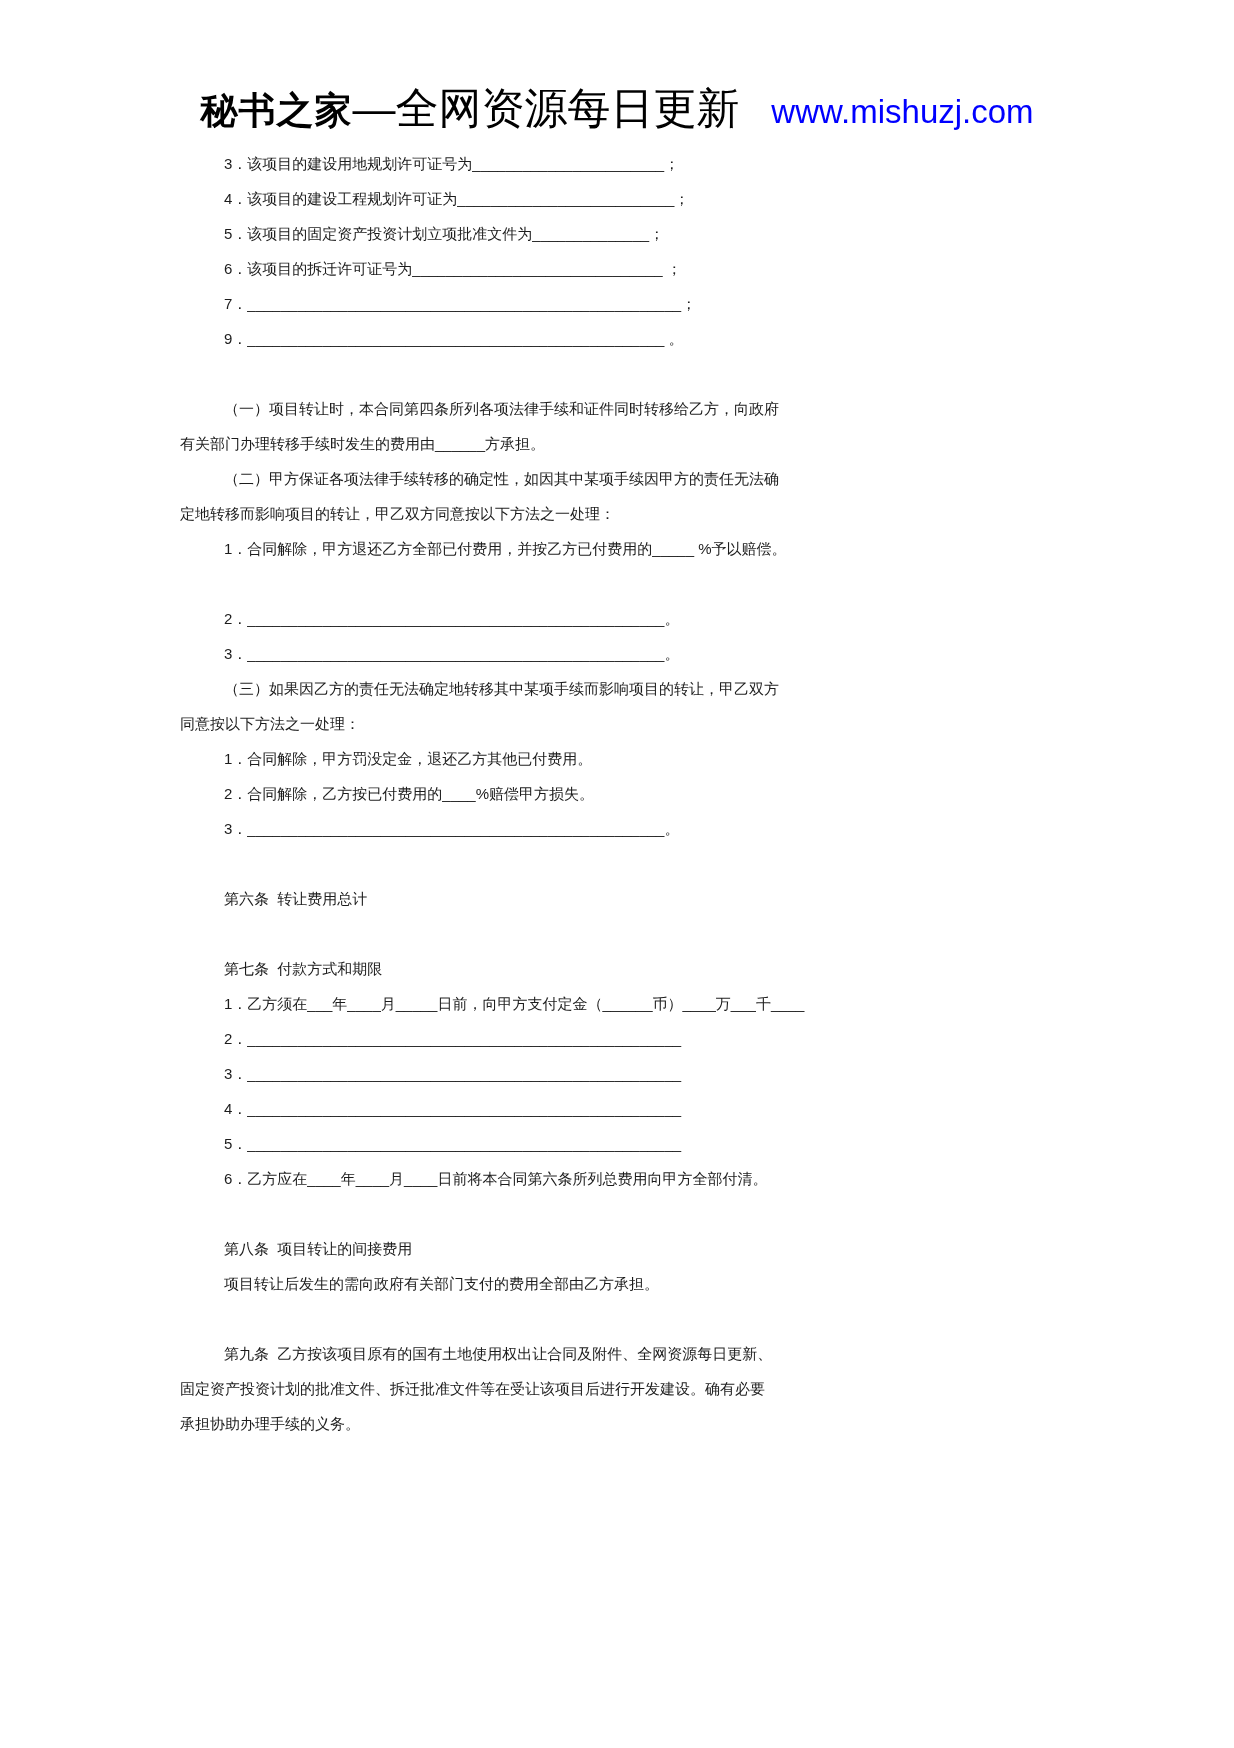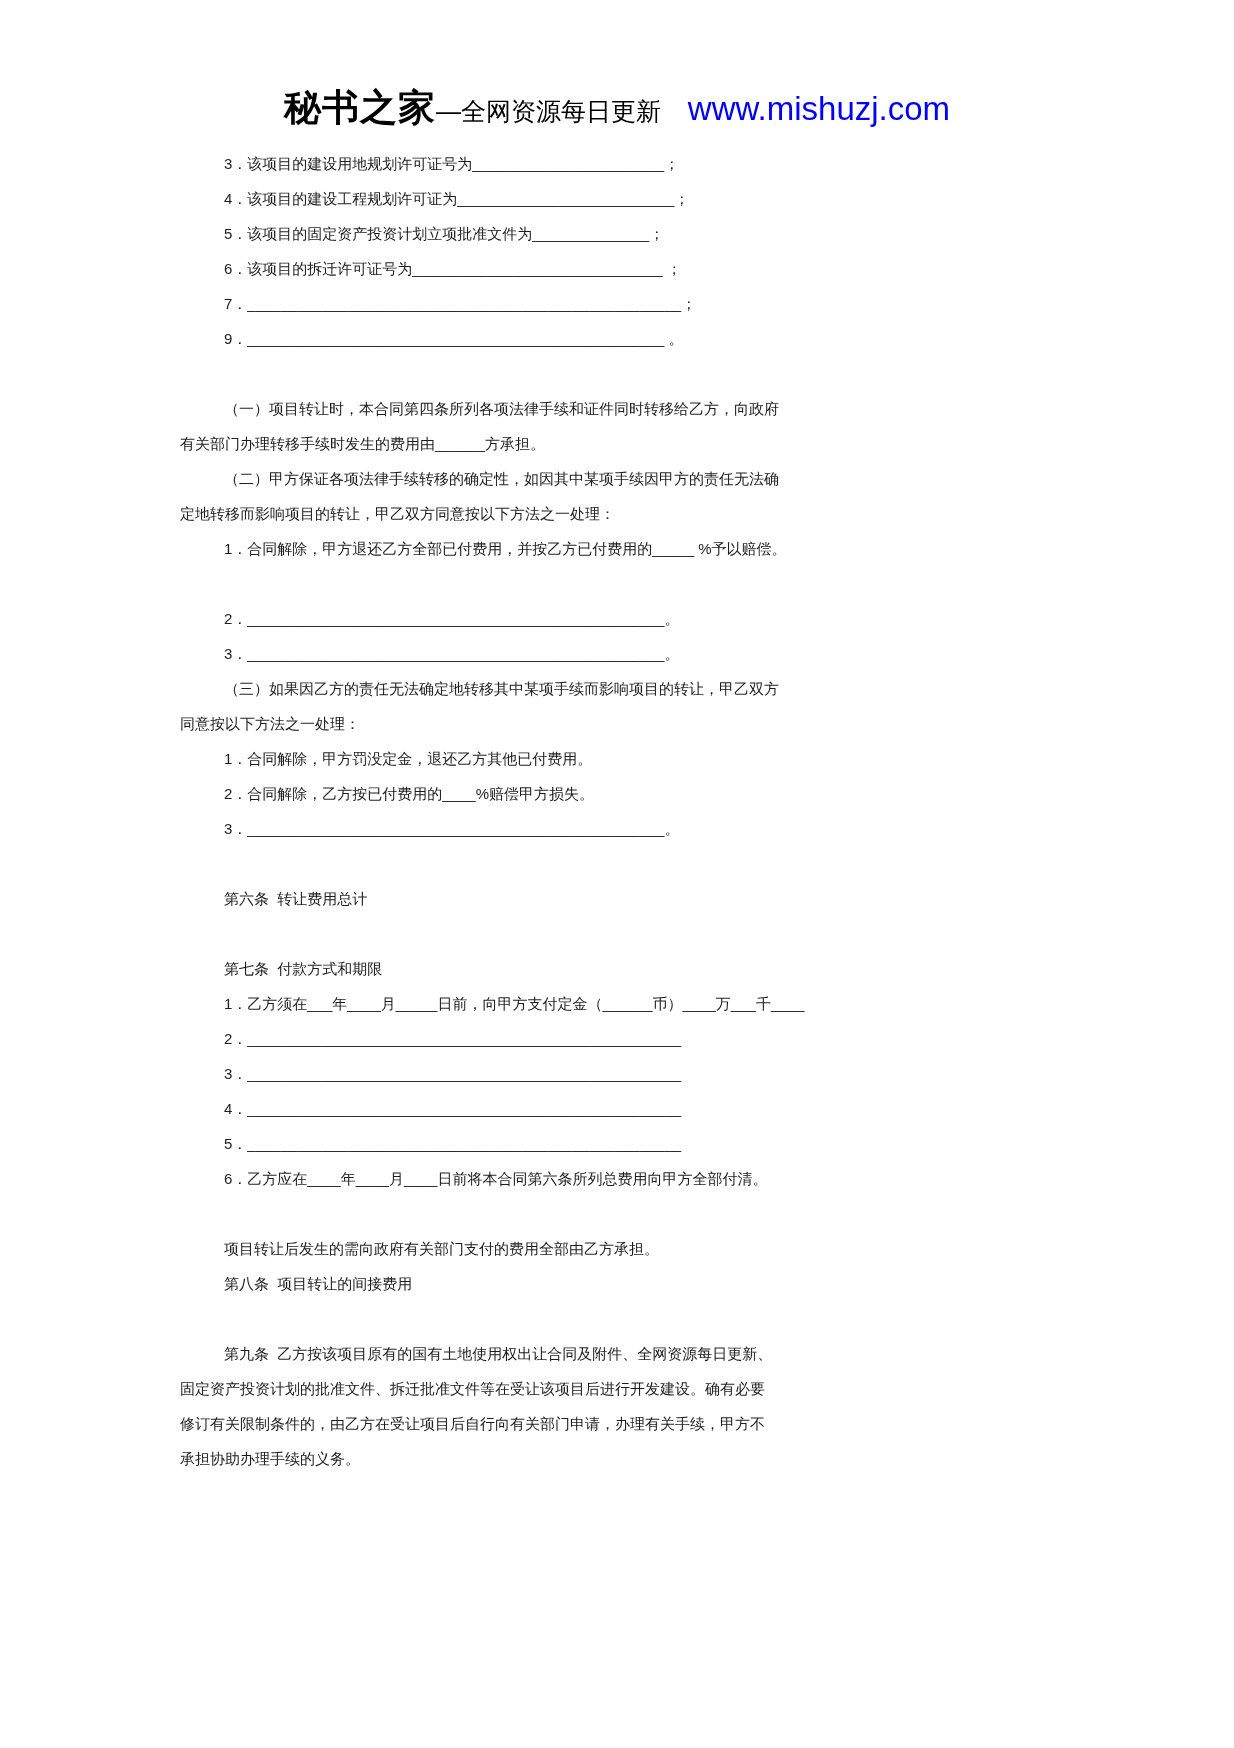--- a/index.html
+++ b/index.html
@@ -23,21 +23,21 @@
     line-height: 44px;
   }
   .site-name {
     color: #000000;
     font-weight: bold;
     font-size: 37px;
     letter-spacing: 1px;
   }
   .site-tagline {
     color: #000000;
-    font-size: 25px;
+    font-size: 43px;
   }
   .site-url {
     color: #0000ff;
     font-size: 33px;
     margin-left: 20px;
   }
   .doc-body {
     position: absolute;
     top: 146px;
     left: 180px;
@@ -88,22 +88,21 @@
       <div class="line indent">第六条  转让费用总计</div>
       <div class="line blank"></div>
       <div class="line indent">第七条  付款方式和期限</div>
       <div class="line indent">1．乙方须在___年____月_____日前，向甲方支付定金（______币）____万___千____</div>
       <div class="line indent">2．____________________________________________________</div>
       <div class="line indent">3．____________________________________________________</div>
       <div class="line indent">4．____________________________________________________</div>
       <div class="line indent">5．____________________________________________________</div>
       <div class="line indent">6．乙方应在____年____月____日前将本合同第六条所列总费用向甲方全部付清。</div>
       <div class="line blank"></div>
+      <div class="line indent">第八条  项目转让的间接费用</div>
       <div class="line indent">项目转让后发生的需向政府有关部门支付的费用全部由乙方承担。</div>
-      <div class="line indent">第八条  项目转让的间接费用</div>
       <div class="line blank"></div>
       <div class="line indent">第九条  乙方按该项目原有的国有土地使用权出让合同及附件、全网资源每日更新、</div>
       <div class="line">固定资产投资计划的批准文件、拆迁批准文件等在受让该项目后进行开发建设。确有必要</div>
-      <div class="line">修订有关限制条件的，由乙方在受让项目后自行向有关部门申请，办理有关手续，甲方不</div>
       <div class="line">承担协助办理手续的义务。</div>
     </div>
 
 </div>
 
 </body></html>

